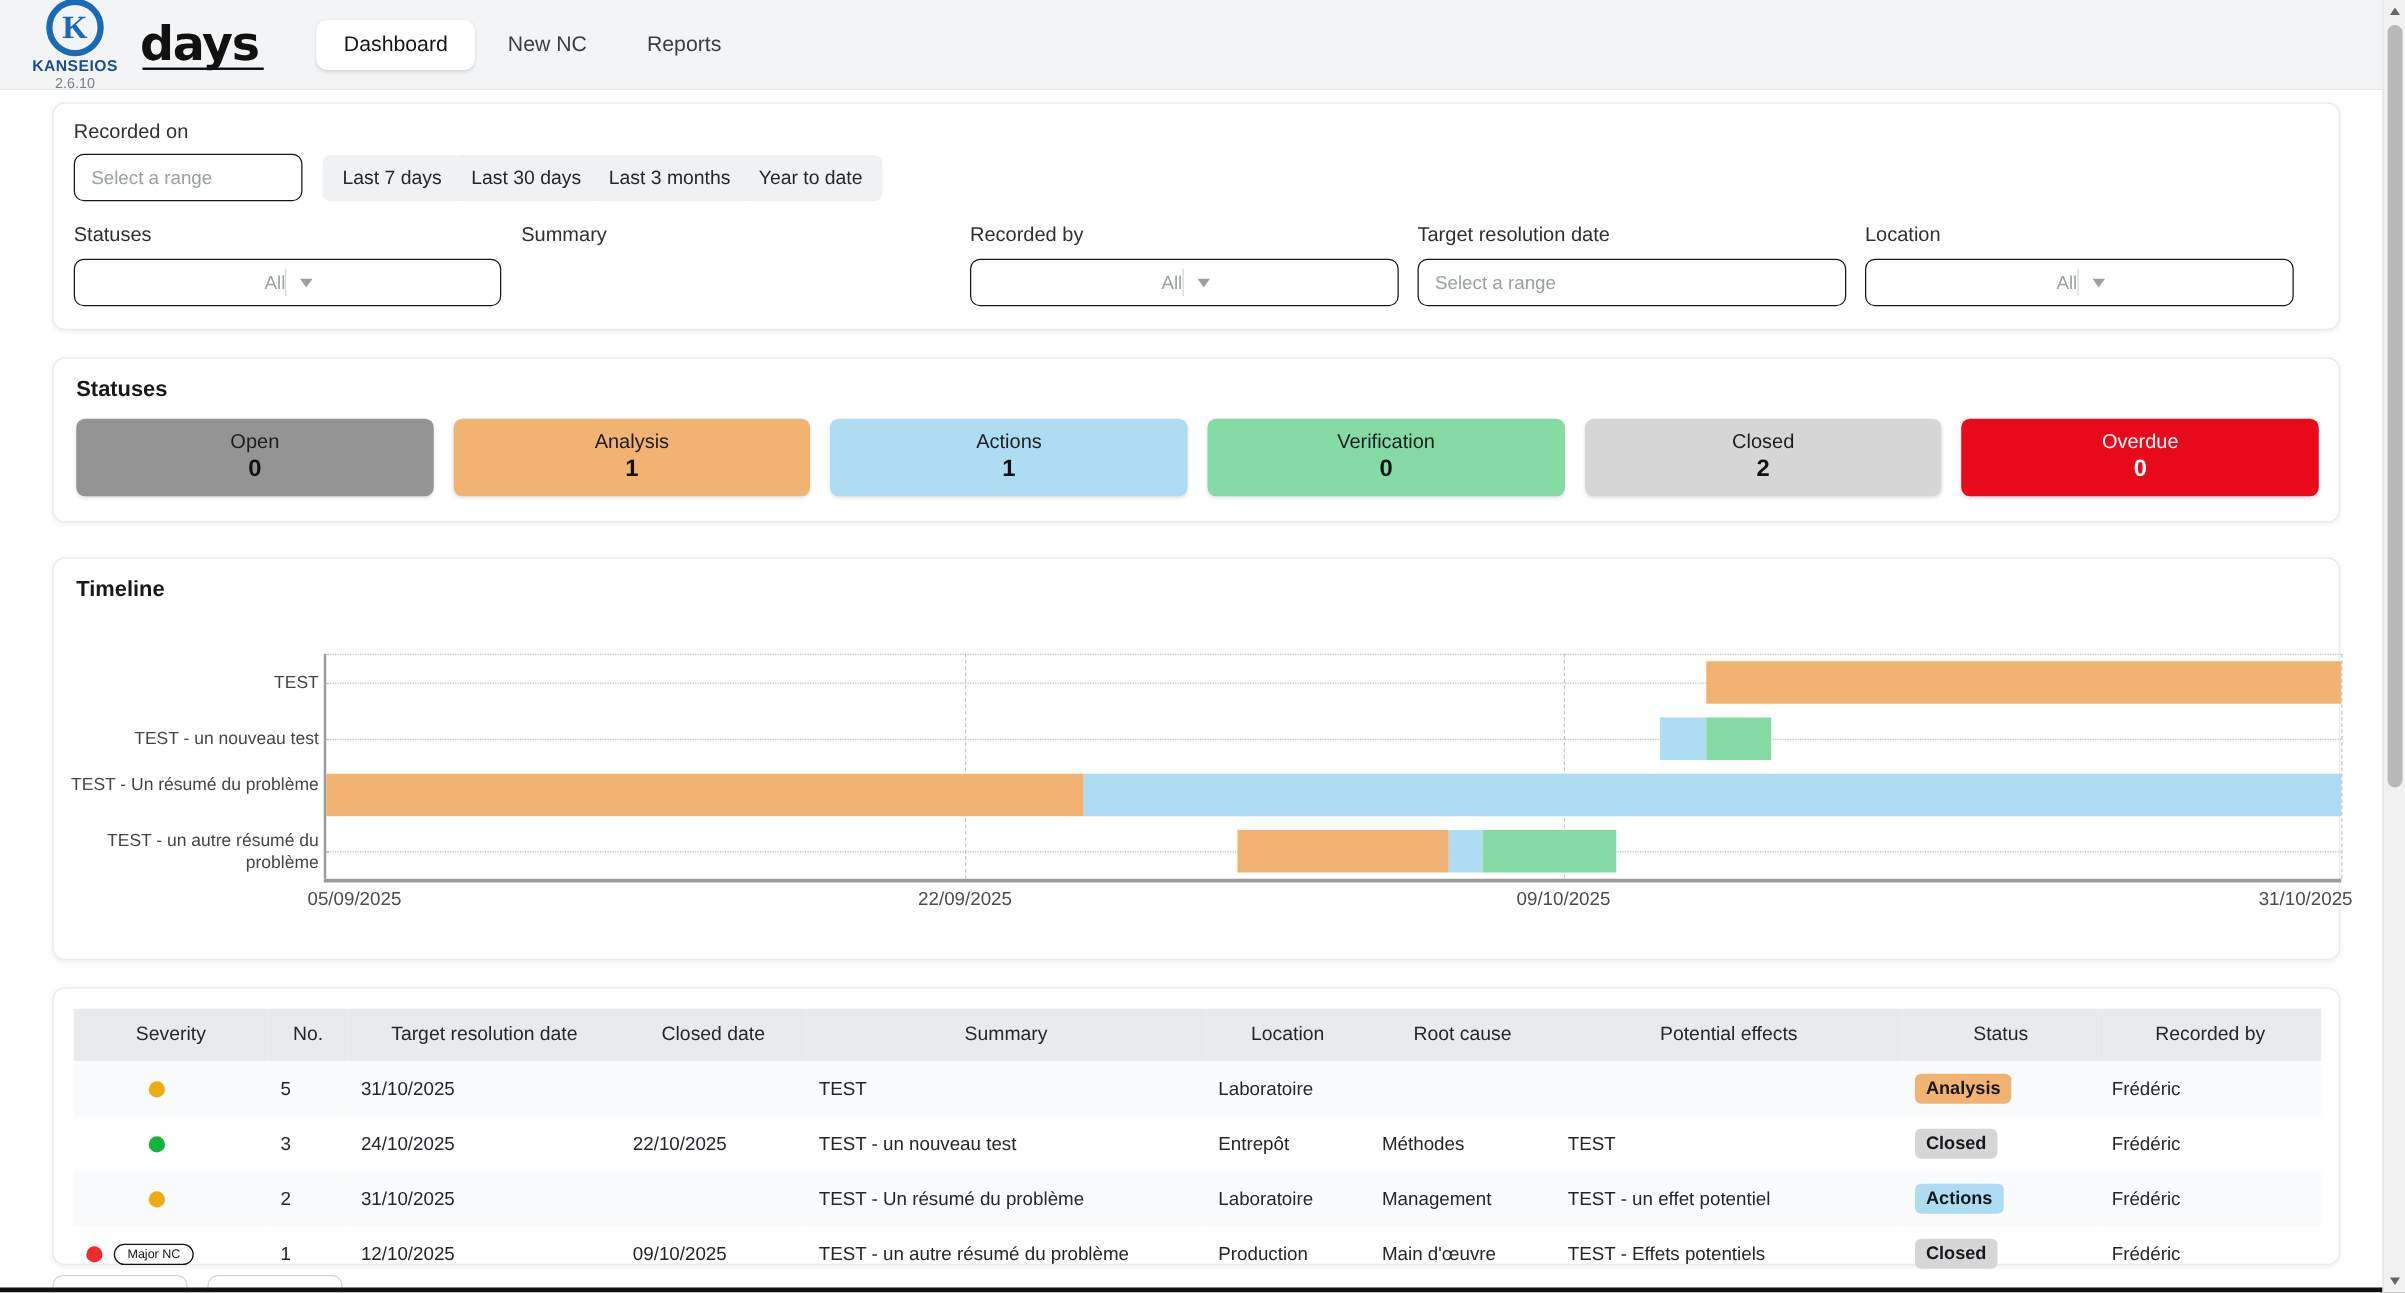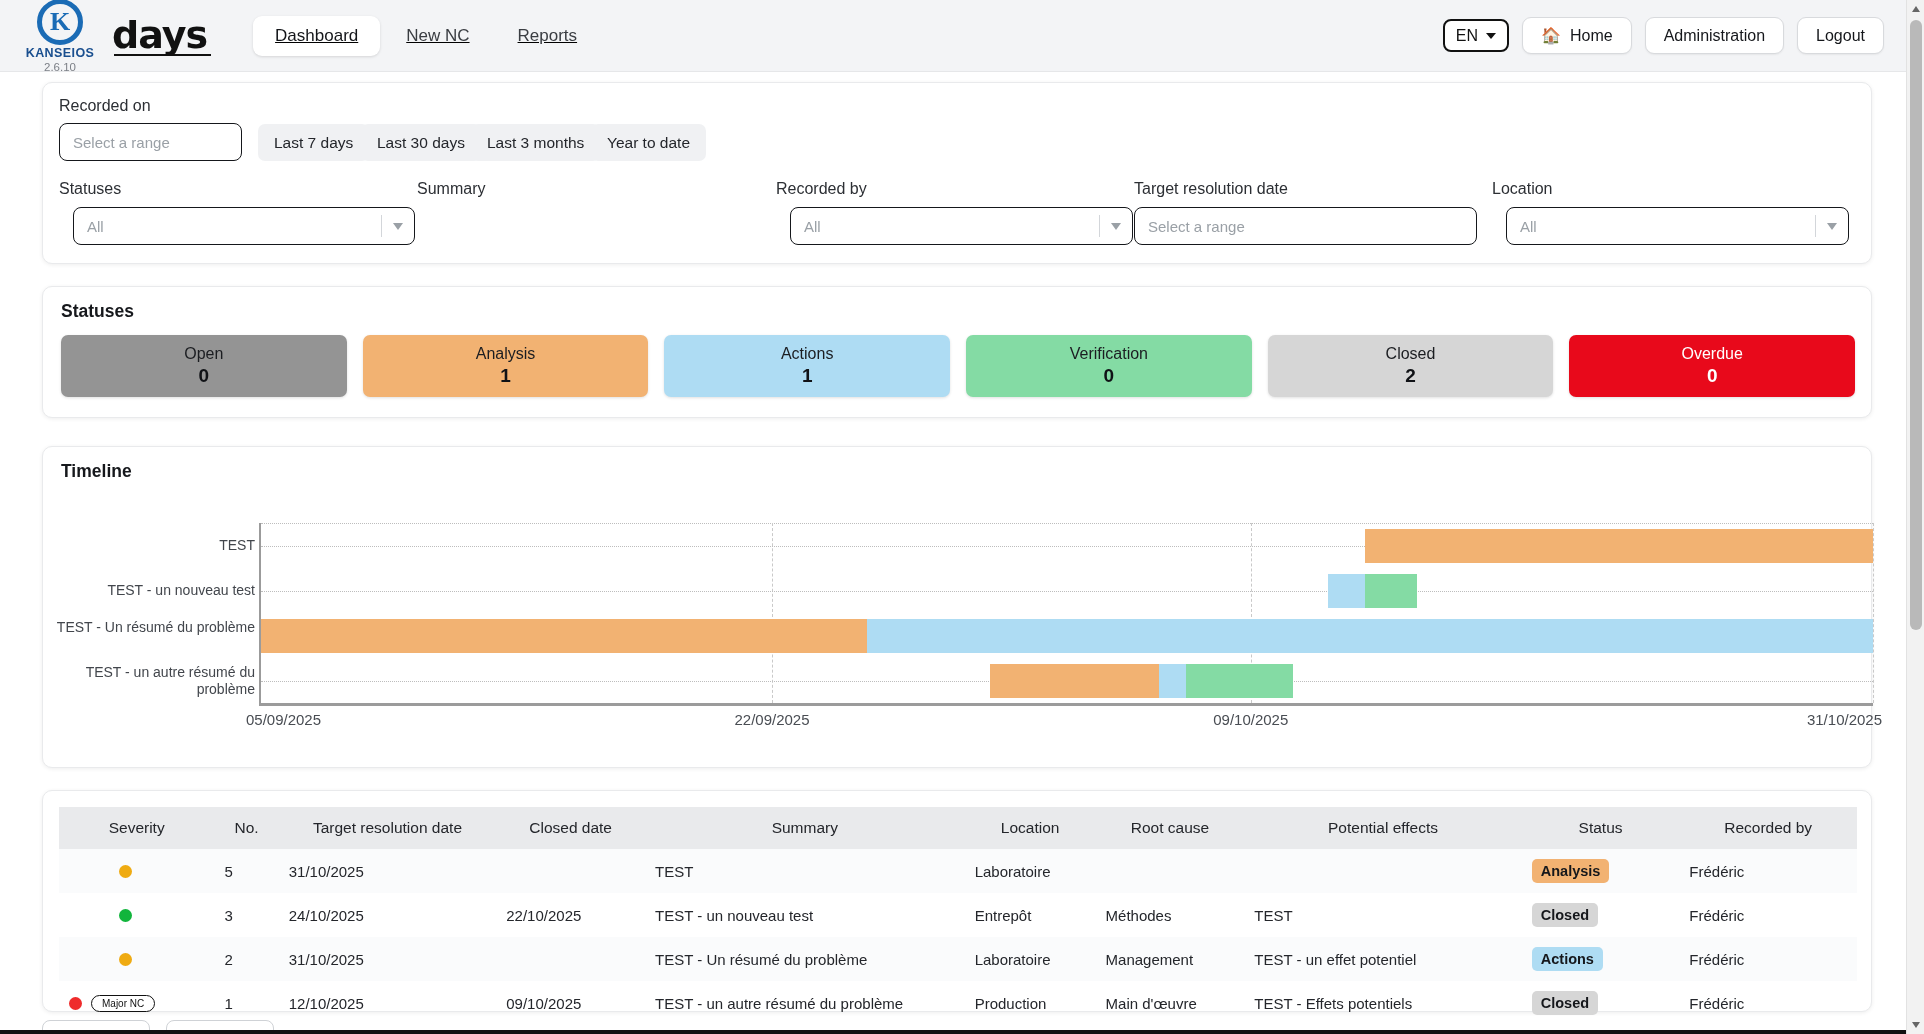--- a/index.html
+++ b/index.html
@@ -32,21 +32,21 @@
   .fidb {
     font-family: "DejaVu Sans", sans-serif;
     font-size: 38px; font-weight: bold; color: #111; letter-spacing: -1px;
     margin-left: 14px; margin-bottom: 16px; position: relative;
   }
   .fidb::after {
     content: ""; position: absolute; left: 2px; right: -4px; bottom: 1px;
     height: 2px; background: #111;
   }
 
-  .navtabs { display: flex; align-items: flex-start; margin-left: 46px; gap: 4px; text-decoration: underline; }
+  .navtabs { display: flex; align-items: flex-start; margin-left: 46px; gap: 4px; }
   .navtab {
     font-size: 17px; color: #3a3d42; padding: 10px 22px; border-radius: 9px;
     cursor: pointer; white-space: nowrap;
   }
   .navtab.active { background: #ffffff; color: #14161a; box-shadow: 0 1px 3px rgba(0,0,0,.13); }
 
   .header-right {
     margin-left: auto; display: flex; align-items: center; gap: 13px; padding-right: 22px;
   }
   .langsel {
@@ -81,21 +81,21 @@
   .panel-title { font-size: 17.5px; color: #16181c; font-weight: 600; }
 
   
   #filters { left: 42px; top: 82px; width: 1830px; height: 182px; }
   .flabel { font-size: 16px; color: #2c2f34; }
   .inp {
     height: 38px; border: 1.6px solid #15171b; border-radius: 8px; background: #fff;
     display: flex; align-items: center; padding: 0 13px; font-size: 15px; color: #1a1c20;
   }
   .inp .ph { color: #9aa0a6; }
-  .inp.select { justify-content: space-between; padding-right: 0; margin-left: 14px; }
+  .inp.select { justify-content: center; padding-right: 0; }
   .sel-right { display: flex; align-items: center; height: 100%; }
   .sel-div { width: 1px; height: 22px; background: #d3d6da; }
   .sel-ch { width: 32px; display: flex; align-items: center; justify-content: center; }
   .chev-grey { width: 0; height: 0; border-left: 5px solid transparent; border-right: 5px solid transparent; border-top: 7px solid #9aa0a6; }
   .qbtn {
     height: 37px; background: #f0f1f3; border: none; border-radius: 7px;
     padding: 0 16px; font-size: 15.5px; color: #24262b; cursor: pointer;
     display: flex; align-items: center;
   }
 
@@ -163,32 +163,20 @@
     </div>
     <div class="fidb">days</div>
   </div>
 
   <div class="navtabs">
     <div class="navtab active">Dashboard</div>
     <div class="navtab">New NC</div>
     <div class="navtab">Reports</div>
   </div>
 
-  <div class="header-right">
-    <div class="langsel">
-      <span>EN</span>
-      <span class="chev-dn"></span>
-    </div>
-    <div class="hbtn">
-      <span>🏠</span>
-      <span>Home</span>
-    </div>
-    <div class="hbtn">Administration</div>
-    <div class="hbtn">Logout</div>
-  </div>
 </div>
 
 <div class="panel" id="filters">
   <div style="position:absolute;left:16px;top:14px;" class="flabel">Recorded on</div>
 
   <div class="inp" style="position:absolute;left:16px;top:40px;width:183px;">
     <span class="ph">Select a range</span>
   </div>
 
   <div class="qbtn" style="position:absolute;left:215px;top:41px;">Last 7 days</div>

